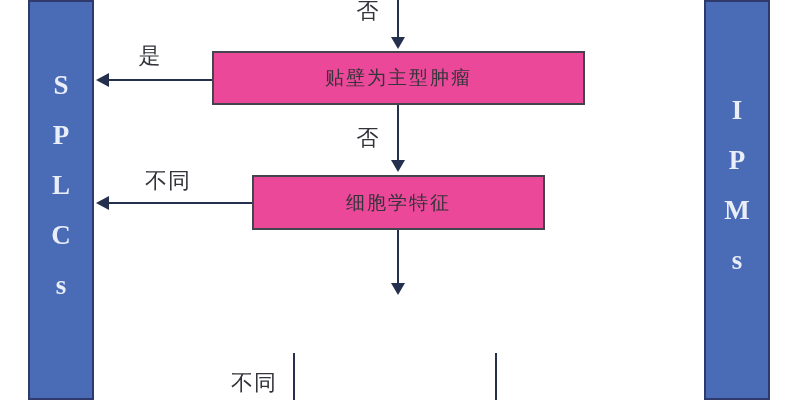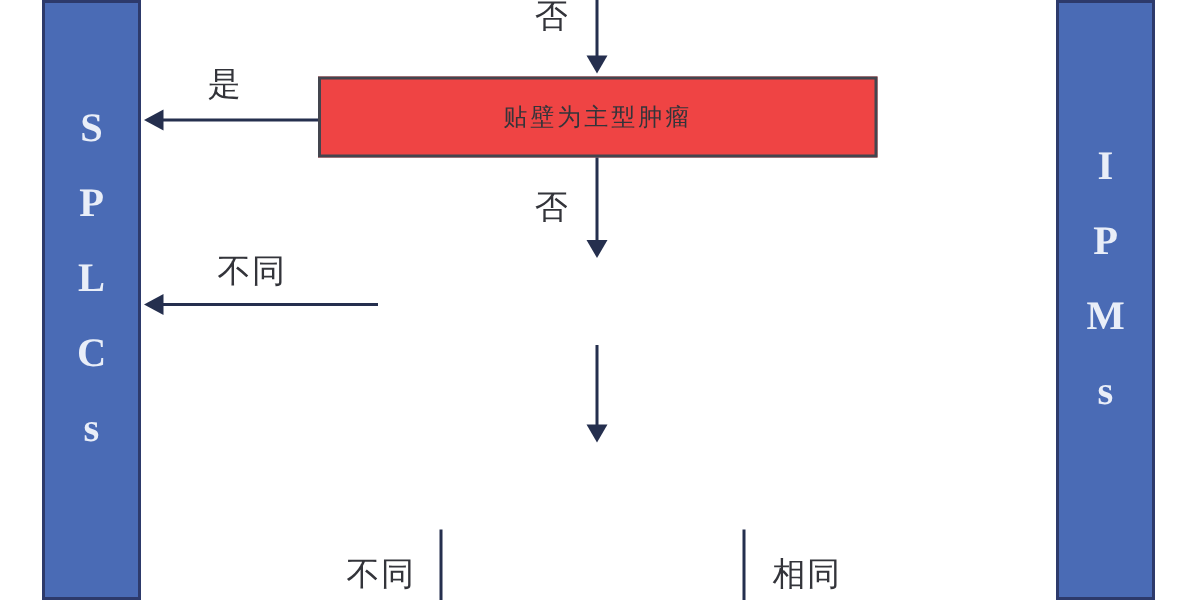--- a/index.html
+++ b/index.html
@@ -40,25 +40,25 @@
     position:absolute;width:0;height:0;
     border-left:7px solid transparent;border-right:7px solid transparent;
     border-top:12px solid var(--arrow);
   }
   .arr-left{
     position:absolute;width:0;height:0;
     border-top:7px solid transparent;border-bottom:7px solid transparent;
     border-right:13px solid var(--arrow);
   }
   .node{
-    position:absolute;background:#ef4444;
+    position:absolute;background:#ec4899;
     border:2px solid var(--box-border);
     box-sizing:border-box;
     display:flex;align-items:center;justify-content:center;
-    font-size:16px;color:var(--text);letter-spacing:2px;
+    font-size:19px;color:var(--text);letter-spacing:2px;
   }
   .lbl{
     position:absolute;font-size:22px;color:var(--text);
     text-align:center;letter-spacing:1px;white-space:nowrap;
   }
 </style>
 </head>
 <body>
 
 <div class="canvas">
@@ -85,27 +85,27 @@
   <div class="node" style="left:212px;top:51px;width:373px;height:54px;">贴壁为主型肿瘤</div>
 
   <div class="hline" style="left:108px;top:79px;width:104px;"></div>
   <div class="arr-left" style="left:96px;top:73px;"></div>
   <div class="lbl" style="left:132px;top:41px;width:36px;">是</div>
 
   <div class="vline" style="left:397px;top:105px;height:56px;"></div>
   <div class="arr-down" style="left:391px;top:160px;"></div>
   <div class="lbl" style="left:348px;top:123px;width:40px;">否</div>
 
+  <div class="node" style="left:252px;top:175px;width:293px;height:55px;">细胞学特征</div>
 
   <div class="hline" style="left:108px;top:202px;width:144px;"></div>
   <div class="arr-left" style="left:96px;top:196px;"></div>
   <div class="lbl" style="left:138px;top:166px;width:60px;">不同</div>
 
   <div class="vline" style="left:397px;top:230px;height:54px;"></div>
   <div class="arr-down" style="left:391px;top:283px;"></div>
 
 
   <div class="vline" style="left:293px;top:353px;height:47px;"></div>
   <div class="vline" style="left:495px;top:353px;height:47px;"></div>
   <div class="lbl" style="left:224px;top:368px;width:60px;">不同</div>
-  <div class="lbl" style="left:508px;top:368px;width:60px;">相同</div>
 
 </div>
 
 </body></html>

